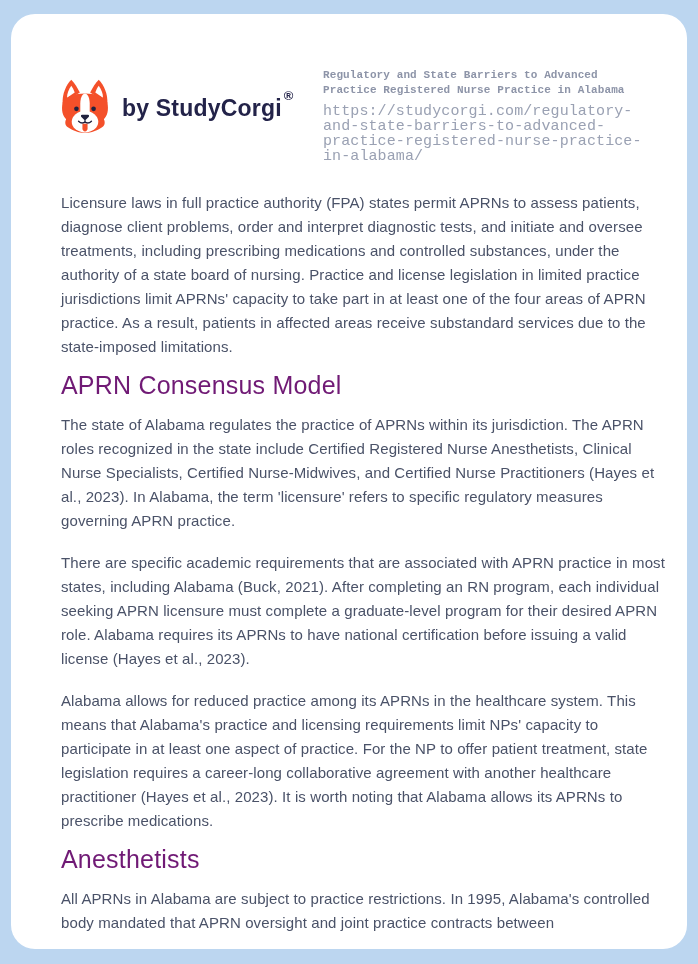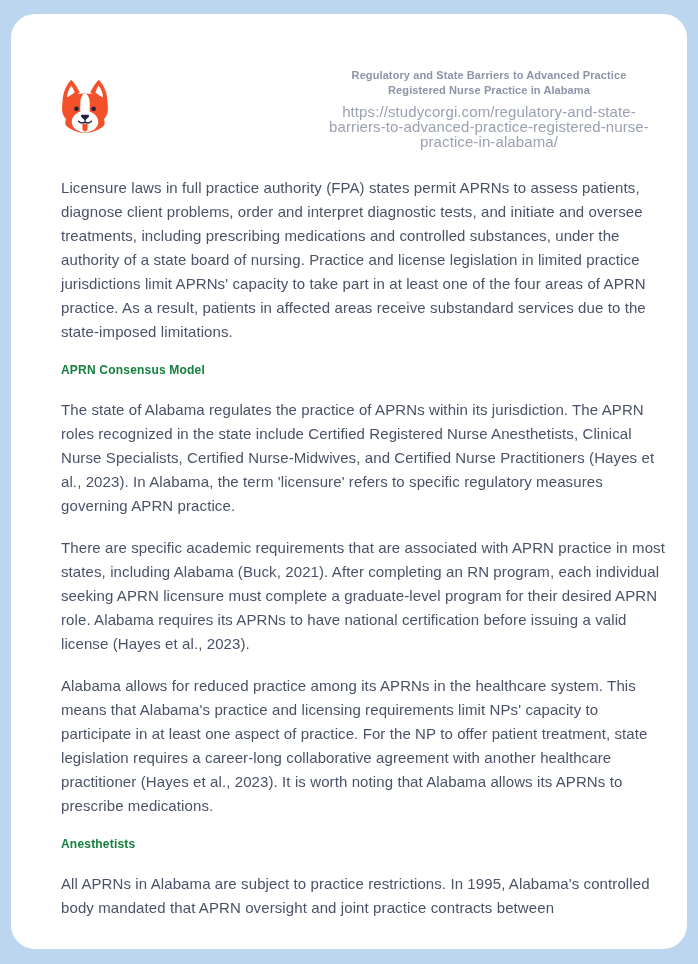--- a/index.html
+++ b/index.html
@@ -44,22 +44,23 @@
     font-size: 13px;
     font-weight: bold;
     color: #232349;
     vertical-align: top;
     position: relative;
     top: -7px;
     left: 2px;
   }
   .doc-meta {
     width: 332px;
-    text-align: center;
+    text-align: left;
     padding-top: 2px;
+    font-family: Liberation Mono, monospace;
   }
   .doc-title {
     font-size: 11px;
     font-weight: bold;
     color: #8d94a8;
     line-height: 15px;
     letter-spacing: 0.1px;
     margin-bottom: 6px;
   }
   .doc-url {
@@ -77,24 +78,24 @@
     padding: 0 16px 0 50px;
   }
   .content p {
     font-size: 15px;
     line-height: 24px;
     color: #4a5268;
     letter-spacing: 0.1px;
     margin: 0 0 18px 0;
   }
   .content h2 {
-    font-size: 12px;
+    font-size: 25px;
     line-height: 26px;
-    font-weight: bold;
-    color: #15803d;
+    font-weight: normal;
+    color: #701a75;
     letter-spacing: 0.2px;
     margin: -5px 0 15px 0;
   }
 </style>
 </head>
 <body>
 
 <div class="card">
 
   <div class="header">
@@ -117,20 +118,21 @@
           <circle cx="42" cy="36" r="2.7" fill="#20223f"></circle>
 
           <path d="M28.5 43 L35.5 43 C36.6 43 37.1 44.2 36.5 45.1 L33.6 48.2 C32.8 49.1 31.2 49.1 30.4 48.2 L27.5 45.1 C26.9 44.2 27.4 43 28.5 43 Z" fill="#20223f"></path>
 
           <path d="M24.5 50.5 Q28 54 32 51.5 Q36 54 39.5 50.5" fill="none" stroke="#20223f" stroke-width="1.6" stroke-linecap="round"></path>
           <path d="M32 48.5 L32 51.5" stroke="#20223f" stroke-width="1.4" stroke-linecap="round"></path>
 
           <path d="M29 53.5 L35 53.5 L35 59 C35 61 33.6 62.3 32 62.3 C30.4 62.3 29 61 29 59 Z" fill="#f4502a"></path>
         </svg>
       </span>
+      <span class="brand-text"><span>by StudyCorgi</span><span class="brand-reg">®</span></span>
     </div>
 
     <div class="doc-meta">
       <div class="doc-title">Regulatory and State Barriers to Advanced Practice Registered Nurse Practice in Alabama</div>
       <div class="doc-url">https://studycorgi.com/regulatory-and-state-barriers-to-advanced-practice-registered-nurse-practice-in-alabama/</div>
     </div>
 
   </div>
 
   <div class="content">

